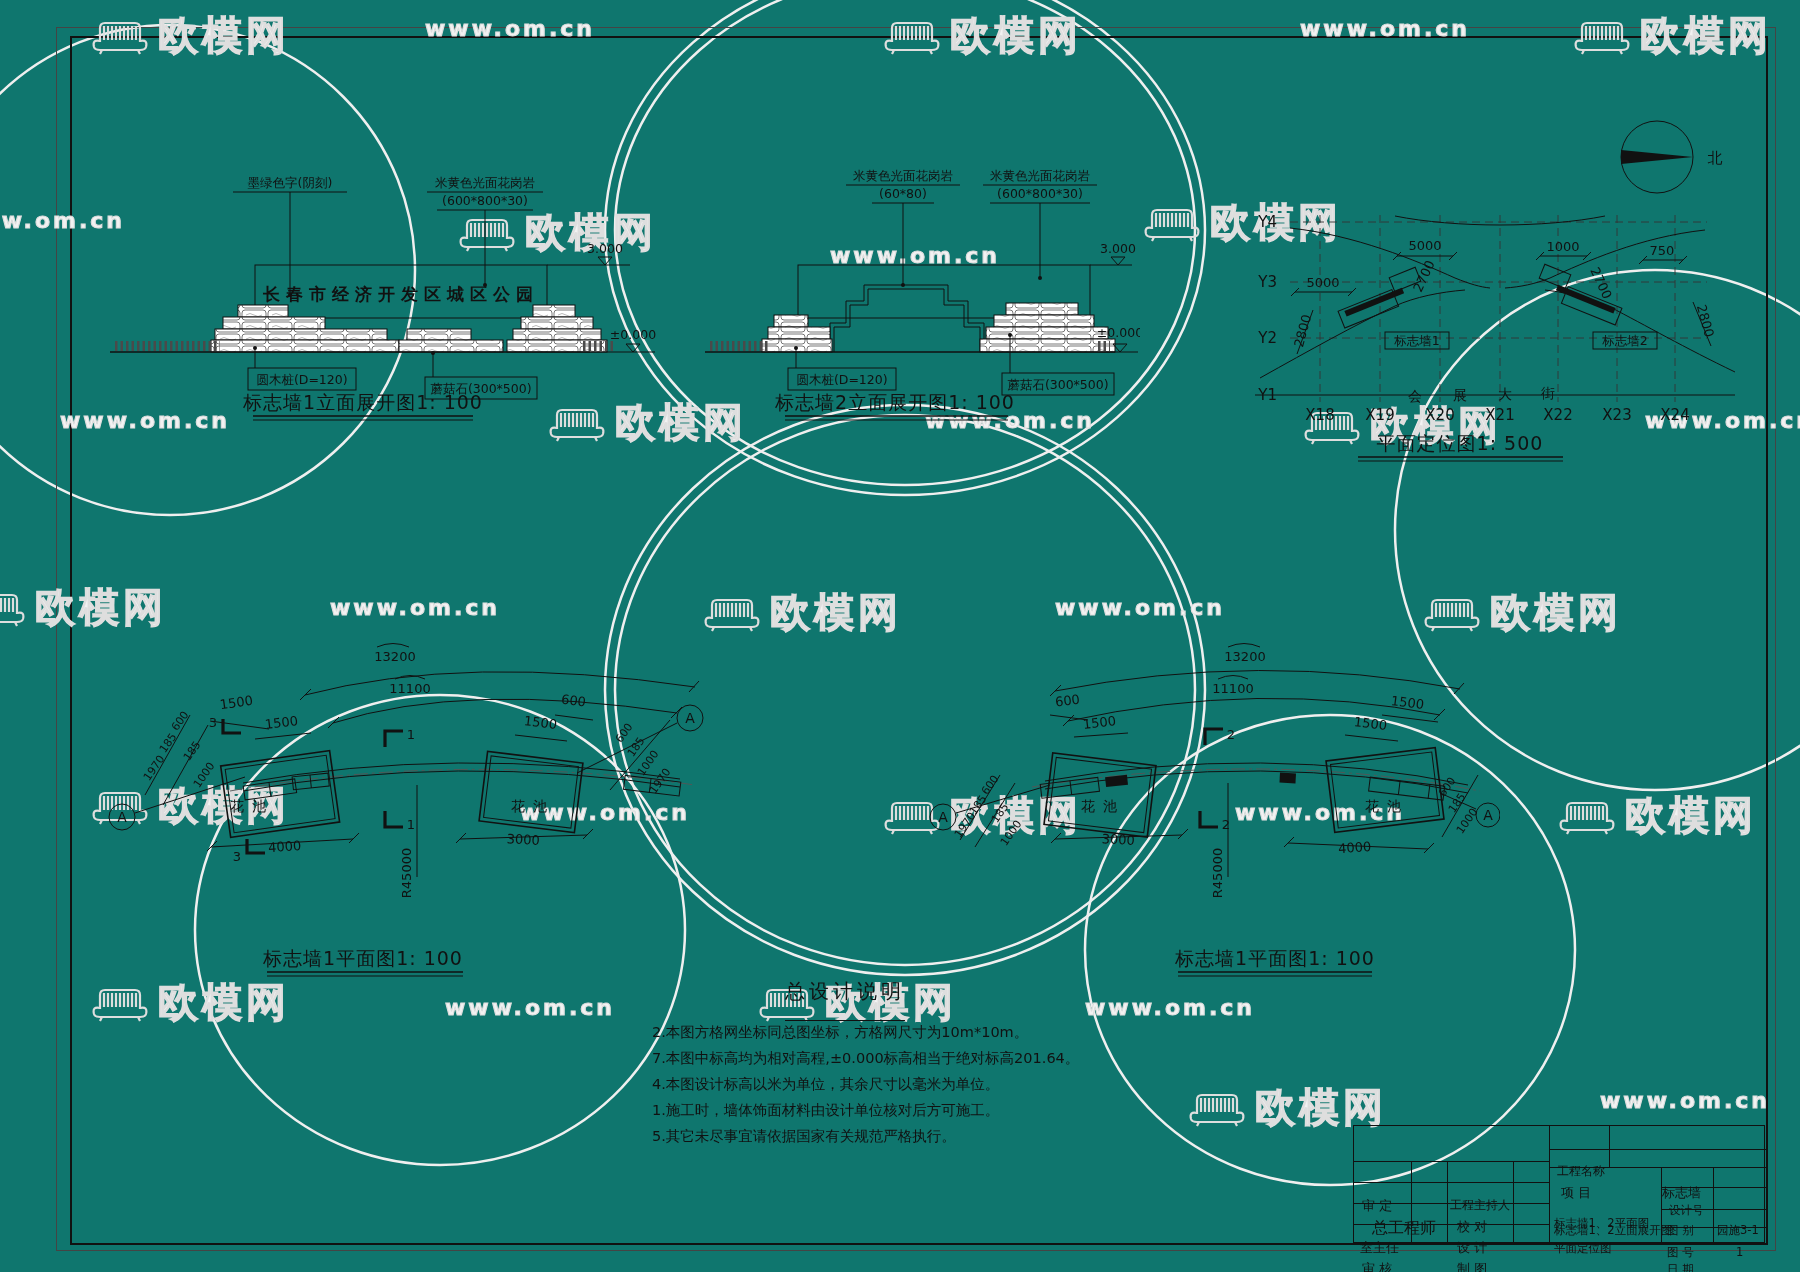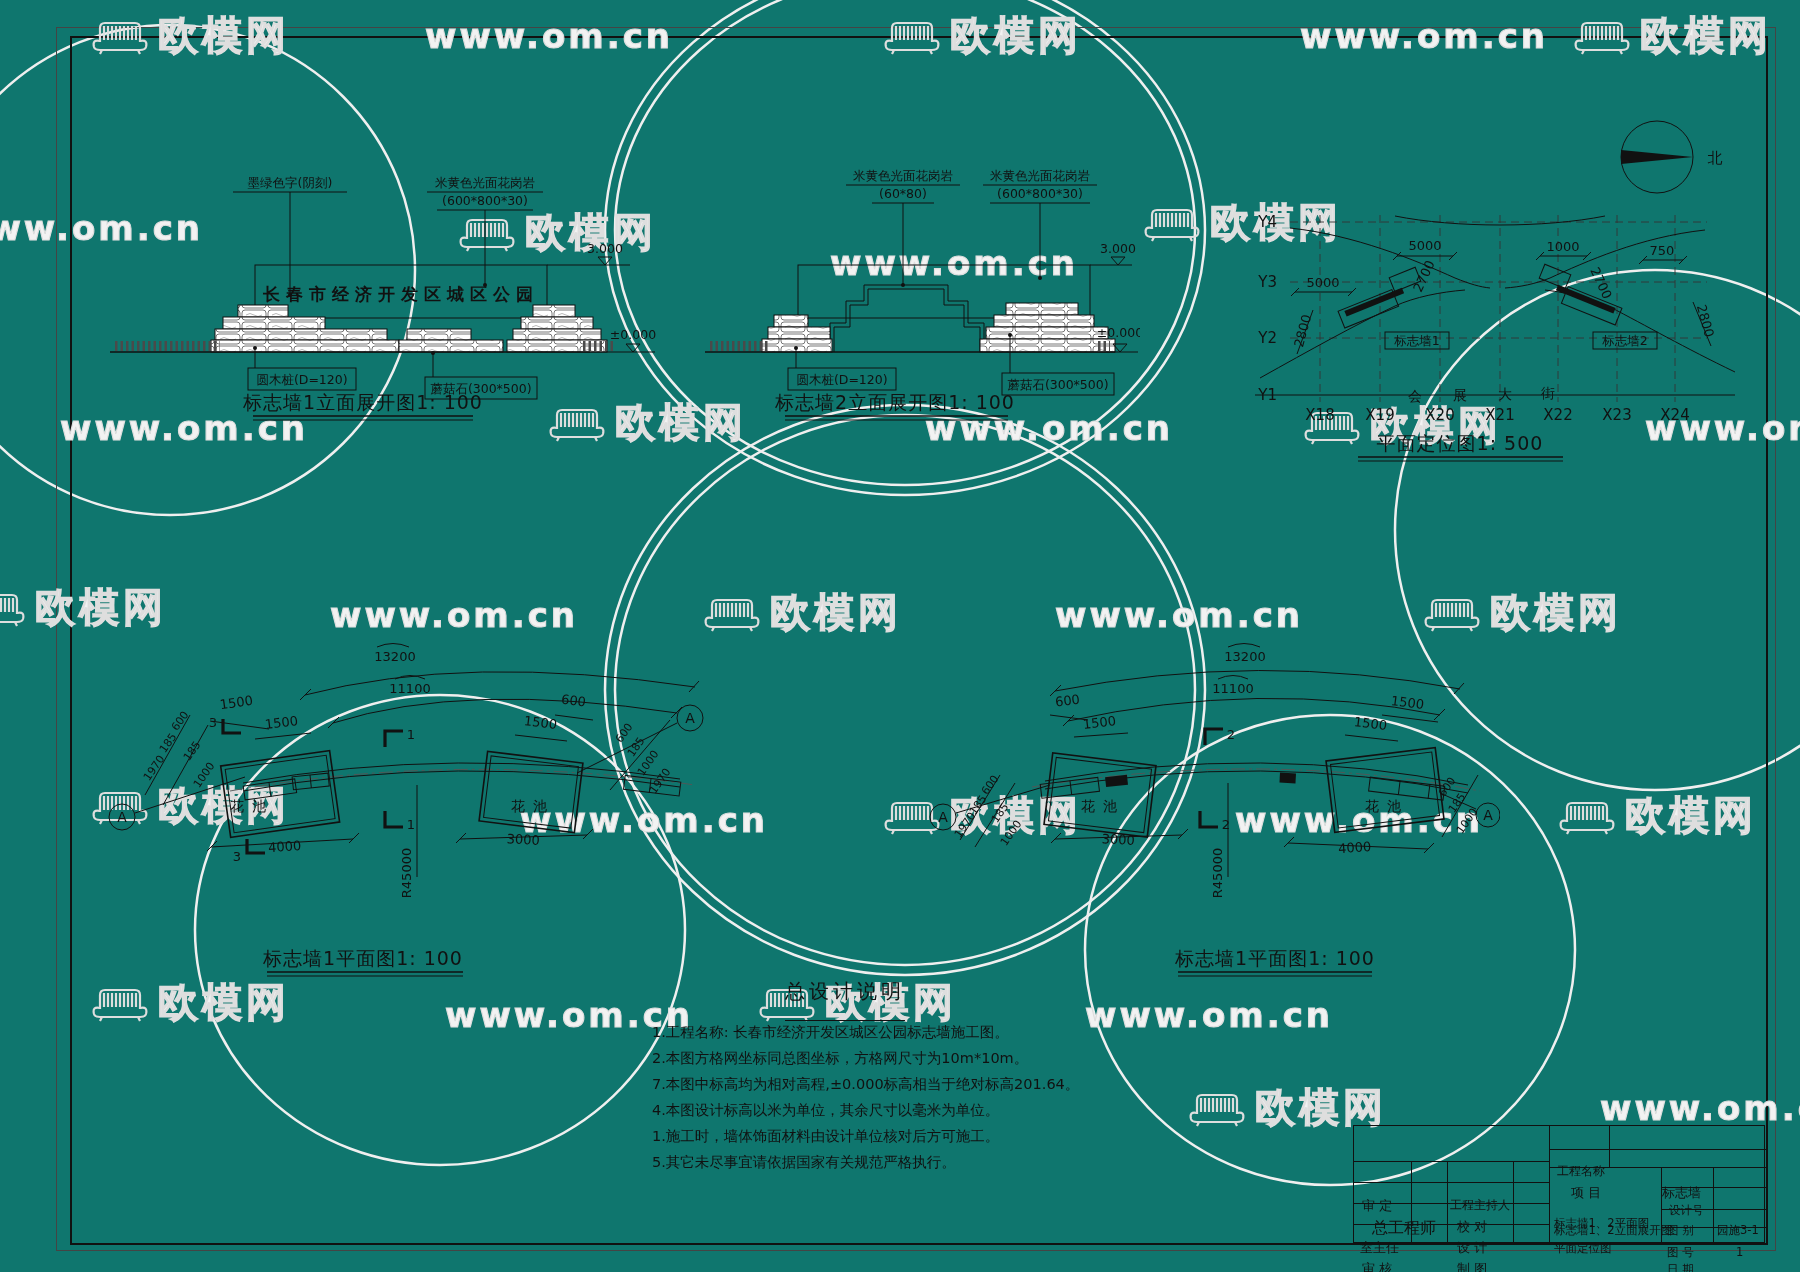--- a/index.html
+++ b/index.html
@@ -4,21 +4,21 @@
 <style>
   html,body{margin:0;padding:0;background:#ffffff;}
   #sheet{position:relative;width:1800px;height:1272px;background:#0f766e;overflow:hidden;
          font-family:"DejaVu Sans",sans-serif;color:#111;}
   
   .frame-outer{position:absolute;left:56px;top:27px;width:1718px;height:1222px;border:1px solid #444;}
   .frame-inner{position:absolute;left:70px;top:36px;width:1694px;height:1205px;border:2px solid #111;}
   
   .wm{position:absolute;display:flex;align-items:center;gap:6px;z-index:1;pointer-events:none;
       color:#f2f2f2;-webkit-text-stroke:1.3px #dedede;font-weight:bold;font-size:40px;letter-spacing:4px;white-space:nowrap;}
-  .wm.url{font-size:34px;-webkit-text-stroke:1.1px #dedede;letter-spacing:3px;}
+  .wm.url{font-size:22px;-webkit-text-stroke:1.1px #dedede;letter-spacing:3px;}
   .sofa-ic{width:64px;height:42px;flex:none;}
   #bigarcs{position:absolute;left:0;top:0;z-index:0;}
   
   .drw{position:absolute;z-index:2;}
   .ln{stroke:#111;stroke-width:1;fill:none;}
   .lnt{stroke:#111;stroke-width:1.6;fill:none;}
   .ln3{stroke:#111;stroke-width:3.2;fill:none;}
   .dash{stroke:#333;stroke-width:0.9;fill:none;stroke-dasharray:8 5;}
   .cl{stroke:#555;stroke-width:0.9;fill:none;stroke-dasharray:14 4 3 4;}
   .dot{fill:#111;stroke:none;}
@@ -635,21 +635,20 @@
     <g>
       <text x="475" y="350" class="t19">标志墙1平面图1: 100</text>
       <line x1="378" y1="357" x2="572" y2="357" class="lnt"></line>
       <line x1="378" y1="361" x2="572" y2="361" class="ln"></line>
     </g>
   </svg>
 
   <div id="notes">
     <div class="nt"><span>总设计说明</span></div>
     <div class="note-list">
-      <div class="note-line">1.工程名称: 长春市经济开发区城区公园标志墙施工图。</div>
       <div class="note-line">2.本图方格网坐标同总图坐标，方格网尺寸为10m*10m。</div>
       <div class="note-line">7.本图中标高均为相对高程,±0.000标高相当于绝对标高201.64。</div>
       <div class="note-line">4.本图设计标高以米为单位，其余尺寸以毫米为单位。</div>
       <div class="note-line">1.施工时，墙体饰面材料由设计单位核对后方可施工。</div>
       <div class="note-line">5.其它未尽事宜请依据国家有关规范严格执行。</div>
     </div>
   </div>
 
   <div id="tblock">
 
@@ -674,21 +673,21 @@
     <div class="cell" style="left:8px;top:38px">审  定</div>
     <div class="cell" style="left:96px;top:38px;font-size:12px">工程主持人</div>
     <div class="cell" style="left:18px;top:59px;font-size:16px">总工程师</div>
     <div class="cell" style="left:103px;top:59px">校  对</div>
     <div class="cell" style="left:6px;top:80px">室主任</div>
     <div class="cell" style="left:103px;top:80px">设  计</div>
     <div class="cell" style="left:8px;top:101px">审  核</div>
     <div class="cell" style="left:103px;top:101px">制  图</div>
 
     <div class="cell" style="left:203px;top:4px;font-size:12px">工程名称</div>
-    <div class="cell" style="left:217px;top:25px">项  目</div>
+    <div class="cell" style="left:207px;top:25px">项  目</div>
     <div class="cell" style="left:308px;top:25px">标志墙</div>
     <div class="cell cs" style="left:200px;top:57px">标志墙1、2平面图</div>
     <div class="cell cs" style="left:200px;top:64px">标志墙1、2立面展开图</div>
     <div class="cell cs" style="left:200px;top:82px">平面定位图</div>
     <div class="cell cs" style="left:315px;top:44px">设计号</div>
     <div class="cell cs" style="left:372px;top:44px"></div>
     <div class="cell cs" style="left:313px;top:64px">图  别</div>
     <div class="cell cs" style="left:363px;top:64px">园施3-1</div>
     <div class="cell cs" style="left:313px;top:86px">图  号</div>
     <div class="cell cs" style="left:382px;top:86px">1</div>

